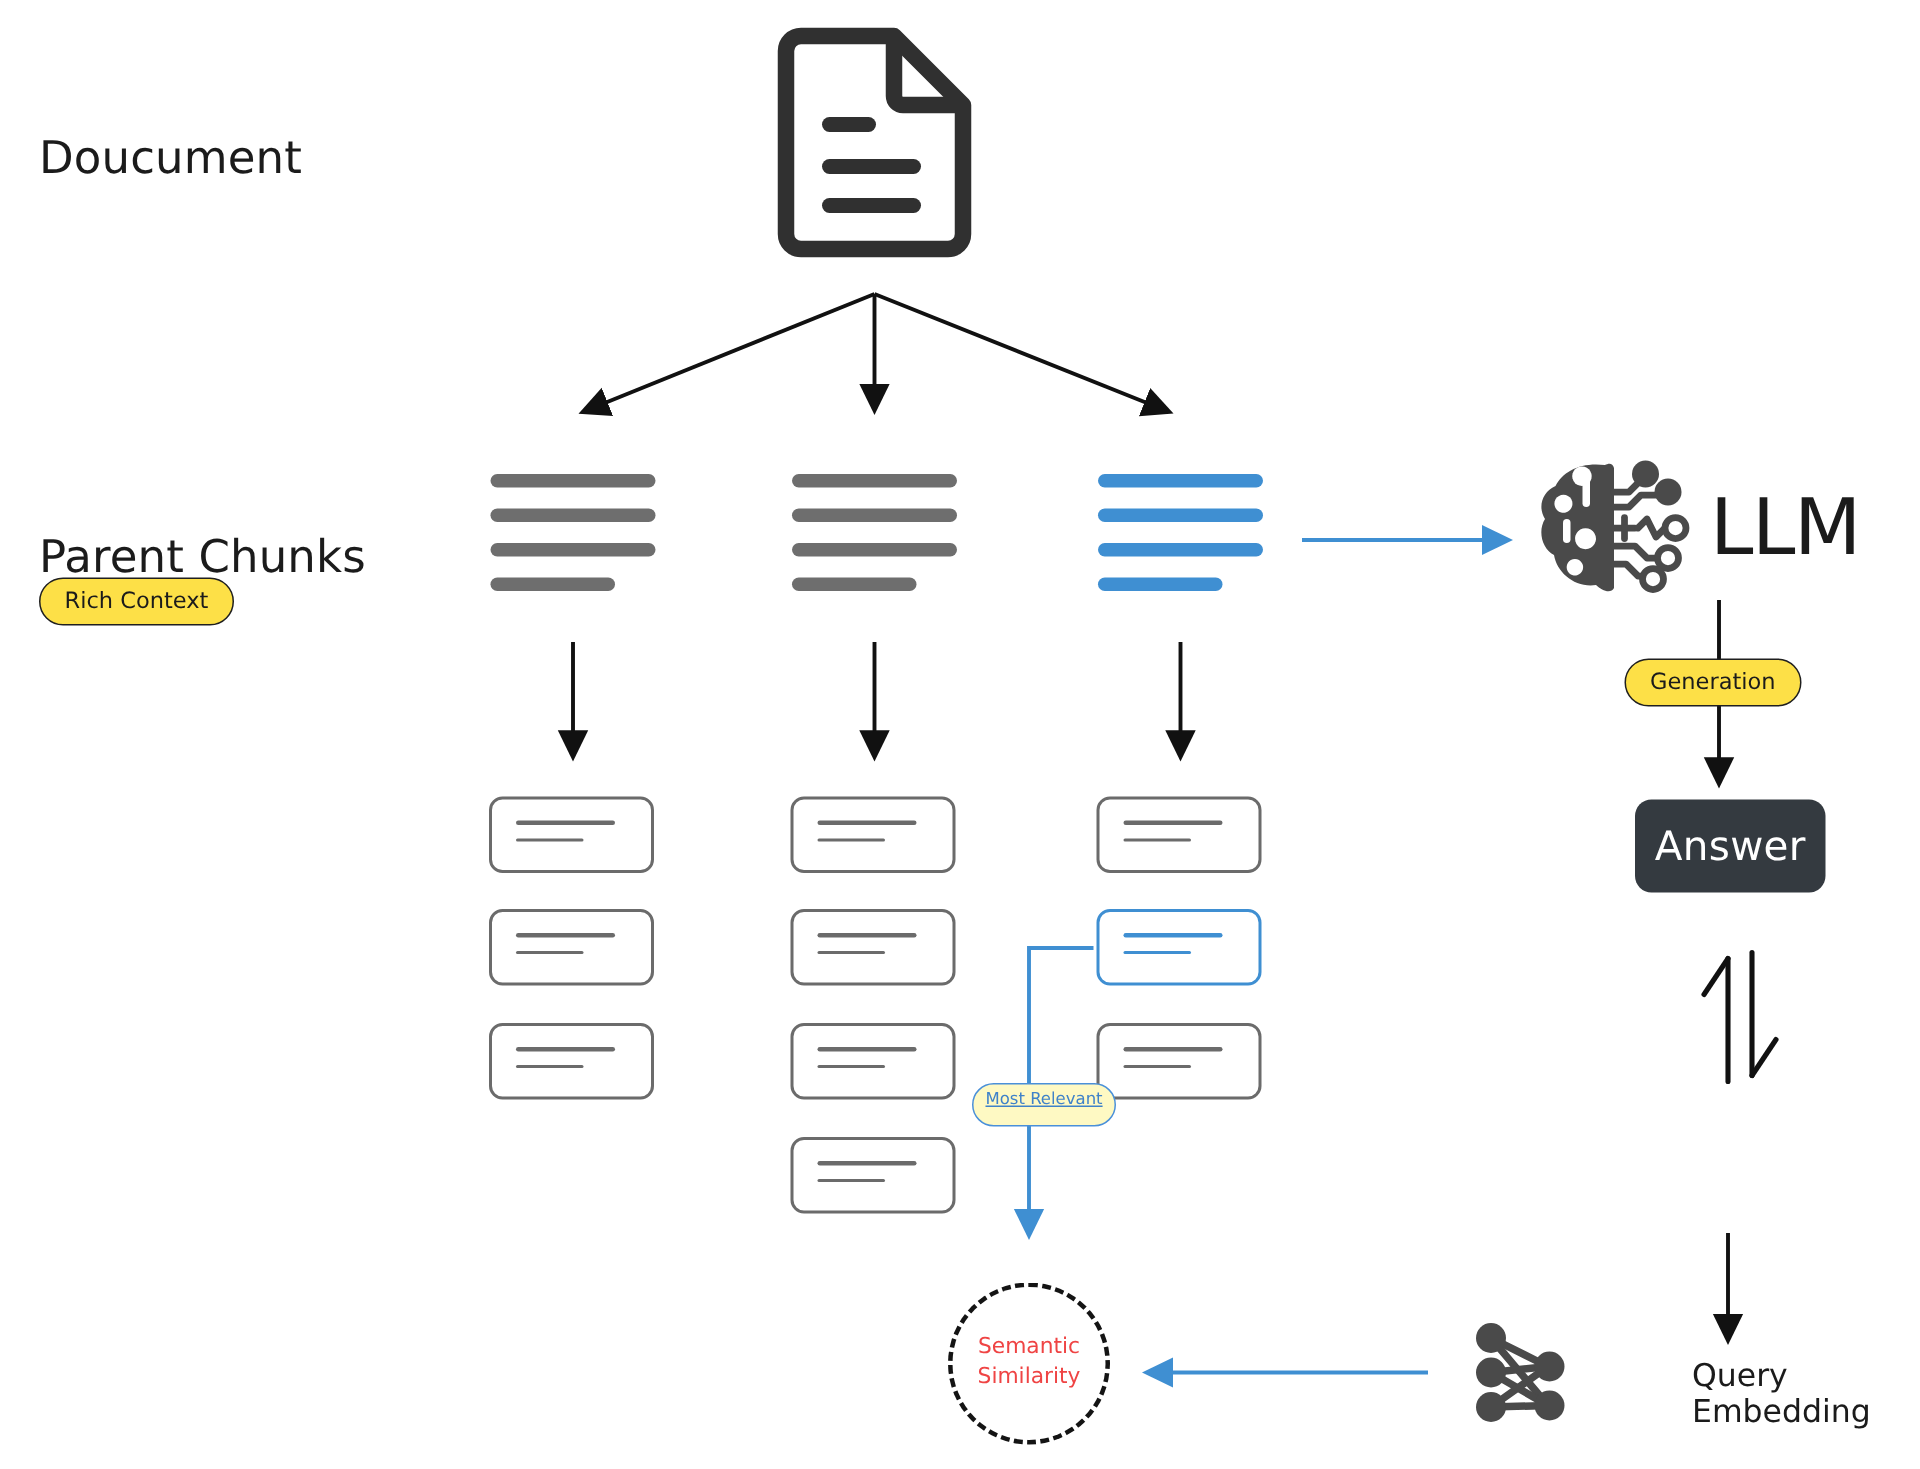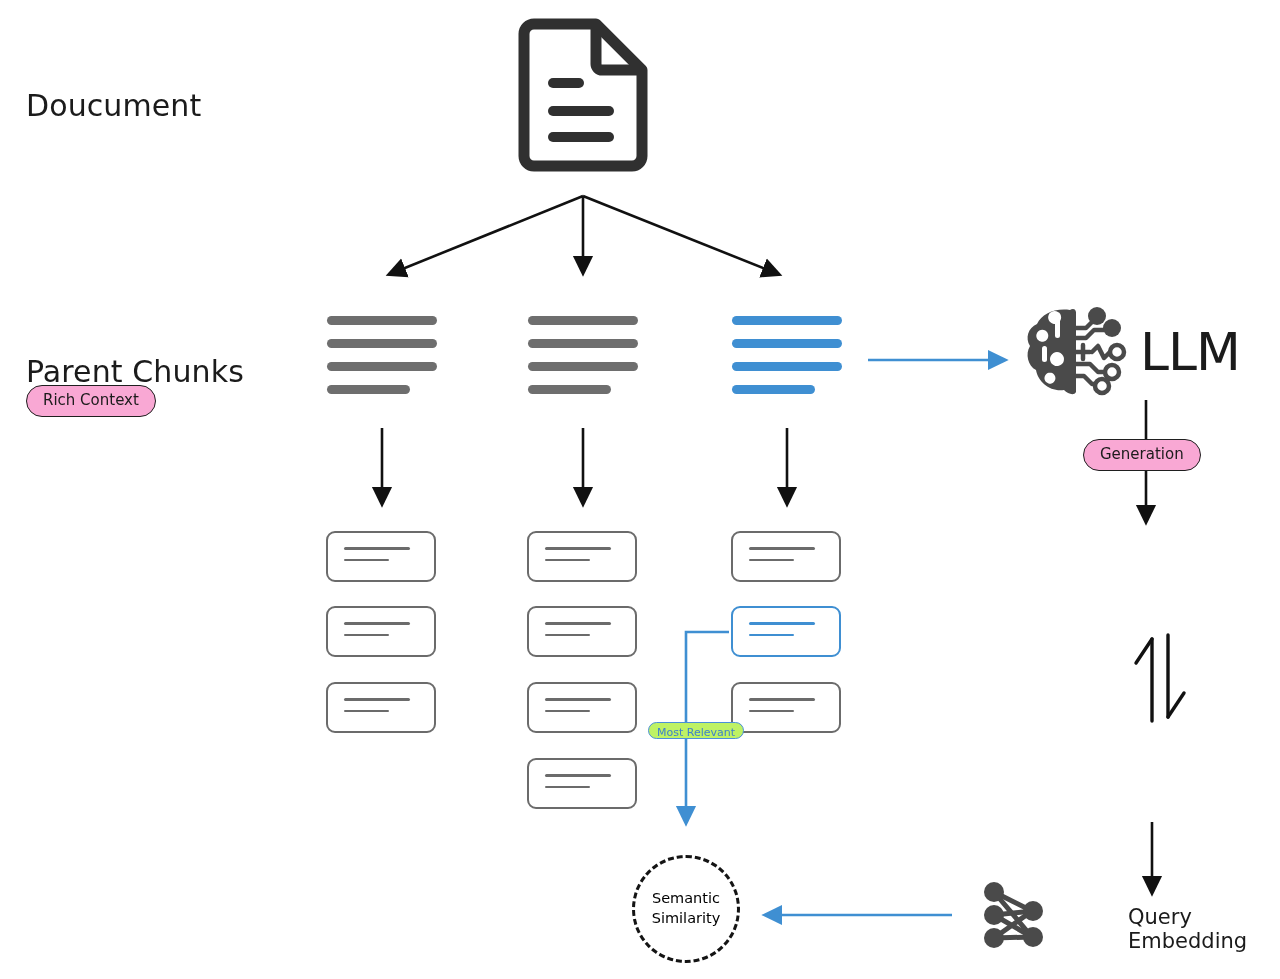--- a/index.html
+++ b/index.html
@@ -11,26 +11,26 @@
   #stage{position:relative;width:1019px;height:979px;}
   .abs{position:absolute;}
 
   
   .row-label{
     font-size:30px;line-height:1.18;color:#1b1b1b;letter-spacing:.1px;
     font-weight:400;white-space:pre-line;
   }
   .pill{
     display:inline-block;border:1.6px solid #1f1f1f;border-radius:999px;
-    padding:7px 16px 8px;font-size:15px;color:#1b1b1b;background:#f9a8d4;
+    padding:7px 16px 8px;font-size:15px;color:#1b1b1b;background:#fde047;
     line-height:1;
   }
   .pill.blue{
-    border-color:#4a90d9;color:#3f82c9;font-size:11px;padding:4px 8px 0;
-    border-width:1.3px;background:#bef264;
+    border-color:#4a90d9;color:#3f82c9;font-size:11px;padding:4px 8px 12px;
+    border-width:1.3px;background:#fef9c3;text-decoration:underline;
   }
 
   
   .chunk-lines{width:110px;}
   .chunk-lines .ln{
     height:9px;border-radius:5px;background:#6e6e6e;margin-bottom:14px;
   }
   .chunk-lines .ln:last-child{margin-bottom:0;width:75%;}
   .chunk-lines.blue .ln{background:#3f8fd2;}
 
@@ -51,21 +51,21 @@
     font-size:27px;letter-spacing:.2px;
   }
 
   .llm-text{font-size:52px;letter-spacing:-1px;color:#1b1b1b;line-height:1;}
   .plain-text{font-size:21px;color:#1b1b1b;}
 
   .dashed-circle{
     width:108px;height:108px;border-radius:50%;
     border:3.4px dashed #141414;
     display:flex;align-items:center;justify-content:center;text-align:center;
-    font-size:14.5px;line-height:1.35;color:#000000;box-sizing:border-box;
+    font-size:14.5px;line-height:1.35;color:#ef4444;box-sizing:border-box;
   }
   svg{display:block;overflow:visible;}
 </style>
 </head>
 <body>
 
 <div id="stage">
 
   <div class="abs row-label" style="left:26px;top:88px;">Doucument</div>
 
@@ -239,20 +239,23 @@
         <circle cx="78" cy="80" r="7"></circle>
       </g>
     </svg>
   </div>
   <div class="abs llm-text" style="left:1140px;top:326px;">LLM</div>
 
   <div class="abs" style="left:1083px;top:439px;">
     <span class="pill">Generation</span>
   </div>
 
+  <div class="abs darkbox" style="left:1090px;top:533px;width:127px;height:62px;">
+    <span>Answer</span>
+  </div>
 
   <div class="abs" style="left:1130px;top:633px;">
     <svg width="60" height="90" viewBox="0 0 60 90" fill="none" stroke="#111" stroke-width="3.4" stroke-linecap="round" stroke-linejoin="round">
       <path d="M22 88 V6"></path>
       <path d="M6 30 L22 6"></path>
       <path d="M38 2 V84"></path>
       <path d="M54 60 L38 84"></path>
     </svg>
   </div>
 

